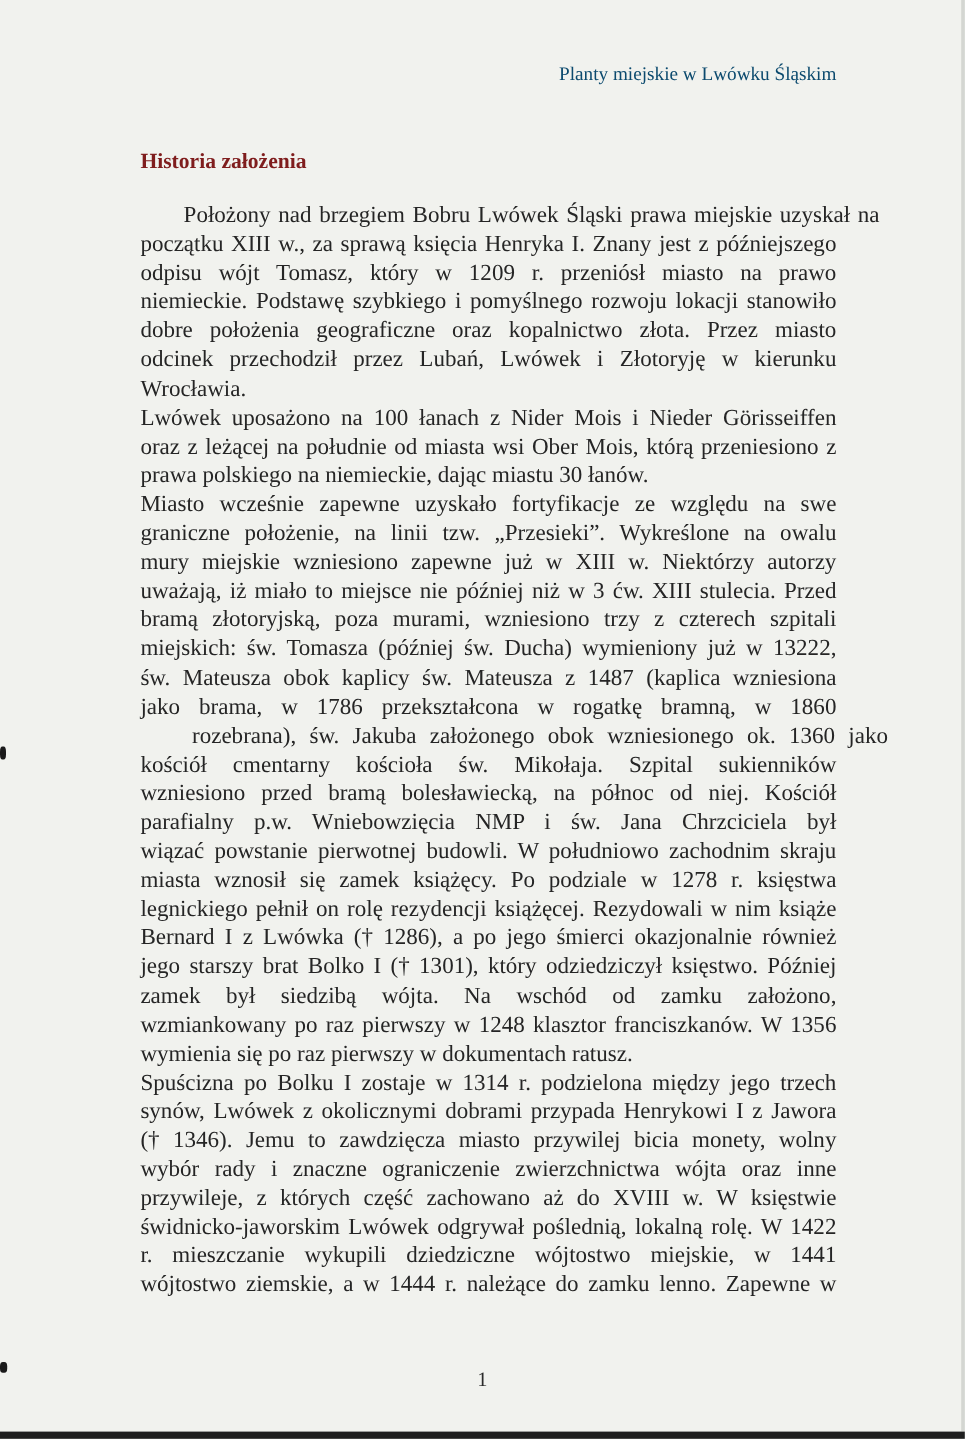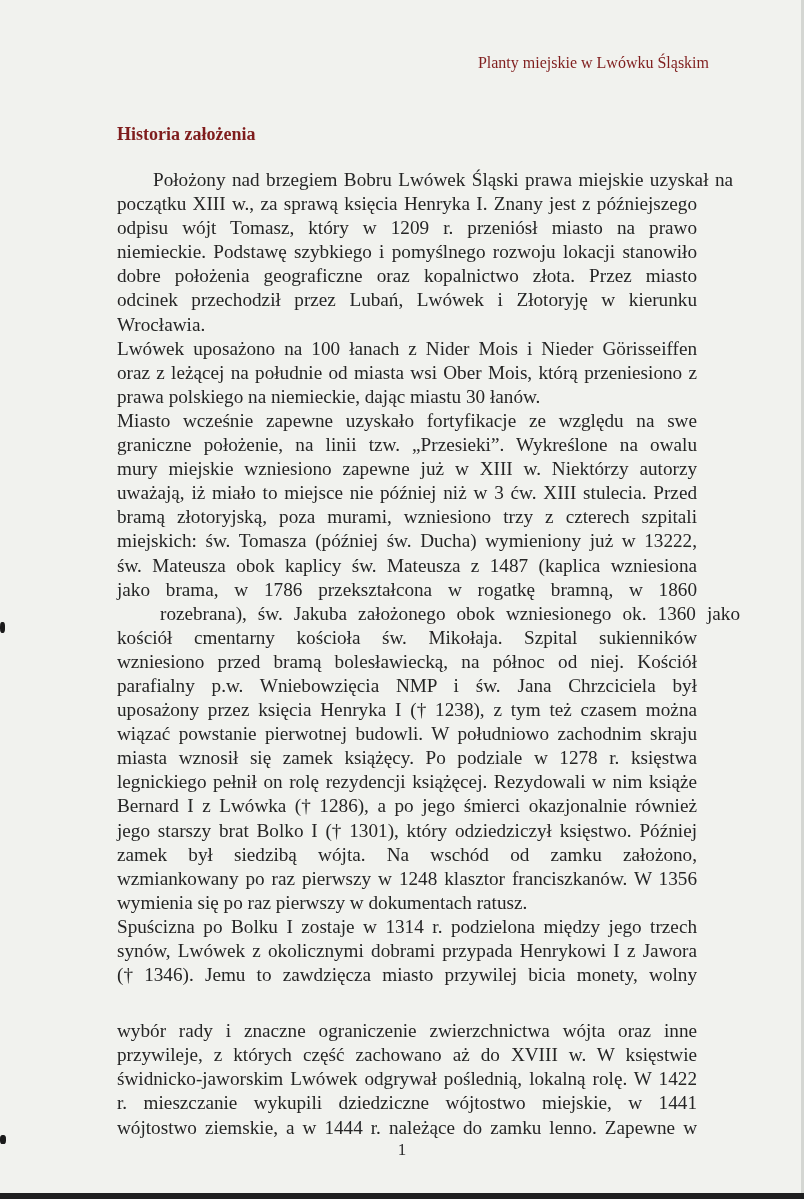--- a/index.html
+++ b/index.html
@@ -16,23 +16,23 @@
   }
   .bottom-edge {
     position: absolute; left: 0; top: 1193px; width: 804px; height: 6px;
     background: #1f1f1f;
   }
   .right-edge {
     position: absolute; right: 0; top: 0; width: 3px; height: 1193px;
     background: #d4d6d2;
   }
   .running-header {
-    position: absolute; left: 452px; top: 54px; width: 257px;
+    position: absolute; left: 440px; top: 54px; width: 257px;
     text-align: right;
-    font-size: 16px; color: #7f1d1d;
+    font-size: 16px; color: #0c4a6e;
   }
   .section-title {
     position: absolute; left: 117px; top: 124px;
     font-size: 18px; font-weight: bold; color: #7f1d1d;
   }
   .body-text {
     position: absolute; left: 117px; top: 168px; width: 580px;
   }
   .line {
     height: 24.1px; line-height: 24.1px;
@@ -75,33 +75,32 @@
       <div class="line" style="display: block; width: auto; word-spacing: 6.09028px;">mury miejskie wzniesiono zapewne już w XIII w. Niektórzy autorzy</div>
       <div class="line" style="display: block; width: auto; word-spacing: 2.00601px;">uważają, iż miało to miejsce nie później niż w 3 ćw. XIII stulecia. Przed</div>
       <div class="line" style="display: block; width: auto; word-spacing: 7.23438px;">bramą złotoryjską, poza murami, wzniesiono trzy z czterech szpitali</div>
       <div class="line" style="display: block; width: auto; word-spacing: 3.80556px;">miejskich: św. Tomasza (później św. Ducha) wymieniony już w 13222,</div>
       <div class="line" style="display: block; width: auto; word-spacing: 5.57639px;">św. Mateusza obok kaplicy św. Mateusza z 1487 (kaplica wzniesiona</div>
       <div class="line" style="display: block; width: auto; word-spacing: 10.9861px;">jako brama, w 1786 przekształcona w rogatkę bramną, w 1860</div>
       <div class="line" style="display: block; width: auto; word-spacing: 6.25195px; margin-left: 43px;">rozebrana), św. Jakuba założonego obok wzniesionego ok. 1360 jako</div>
       <div class="line" style="display: block; width: auto; word-spacing: 16.7604px;">kościół cmentarny kościoła św. Mikołaja. Szpital sukienników</div>
       <div class="line" style="display: block; width: auto; word-spacing: 8.42773px;">wzniesiono przed bramą bolesławiecką, na północ od niej. Kościół</div>
       <div class="line" style="display: block; width: auto; word-spacing: 12.0039px;">parafialny p.w. Wniebowzięcia NMP i św. Jana Chrzciciela był</div>
-      <div class="line" style="display: block; width: auto; word-spacing: 4.00284px;">uposażony przez księcia Henryka I († 1238), z tym też czasem można</div>
       <div class="line" style="display: block; width: auto; word-spacing: 3.63616px;">wiązać powstanie pierwotnej budowli. W południowo zachodnim skraju</div>
       <div class="line" style="display: block; width: auto; word-spacing: 6.75781px;">miasta wznosił się zamek książęcy. Po podziale w 1278 r. księstwa</div>
       <div class="line" style="display: block; width: auto; word-spacing: 1.81076px;">legnickiego pełnił on rolę rezydencji książęcej. Rezydowali w nim książe</div>
       <div class="line" style="display: block; width: auto; word-spacing: 3.70881px;">Bernard I z Lwówka († 1286), a po jego śmierci okazjonalnie również</div>
       <div class="line" style="display: block; width: auto; word-spacing: 3.00781px;">jego starszy brat Bolko I († 1301), który odziedziczył księstwo. Później</div>
       <div class="line" style="display: block; width: auto; word-spacing: 16.4199px;">zamek był siedzibą wójta. Na wschód od zamku założono,</div>
       <div class="line" style="display: block; width: auto; word-spacing: 2.14236px;">wzmiankowany po raz pierwszy w 1248 klasztor franciszkanów. W 1356</div>
       <div class="line last">wymienia się po raz pierwszy w dokumentach ratusz.</div>
       <div class="line" style="display: block; width: auto; word-spacing: 3.70455px;">Spuścizna po Bolku I zostaje w 1314 r. podzielona między jego trzech</div>
       <div class="line" style="display: block; width: auto; word-spacing: 2.4184px;">synów, Lwówek z okolicznymi dobrami przypada Henrykowi I z Jawora</div>
       <div class="line" style="display: block; width: auto; word-spacing: 6.38542px;">(† 1346). Jemu to zawdzięcza miasto przywilej bicia monety, wolny</div>
-      <div class="line" style="display: block; width: auto; word-spacing: 8.04102px; margin-top: 32px;">wybór rady i znaczne ograniczenie zwierzchnictwa wójta oraz inne</div>
+      <div class="line" style="display: block; width: auto; word-spacing: 8.04102px;">wybór rady i znaczne ograniczenie zwierzchnictwa wójta oraz inne</div>
       <div class="line" style="display: block; width: auto; word-spacing: 6.19531px;">przywileje, z których część zachowano aż do XVIII w. W księstwie</div>
       <div class="line" style="display: block; width: auto; word-spacing: 2.1875px;">świdnicko-jaworskim Lwówek odgrywał poślednią, lokalną rolę. W 1422</div>
       <div class="line" style="display: block; width: auto; word-spacing: 11.683px;">r. mieszczanie wykupili dziedziczne wójtostwo miejskie, w 1441</div>
       <div class="line" style="display: block; width: auto; word-spacing: 3.22301px;">wójtostwo ziemskie, a w 1444 r. należące do zamku lenno. Zapewne w</div>
     </div>
 
   <div class="page-number">1</div>
 
   <div class="mark" style="left:0;top:622px;width:5px;height:11px;"></div>
   <div class="mark" style="left:0;top:1135px;width:6px;height:9px;"></div>

